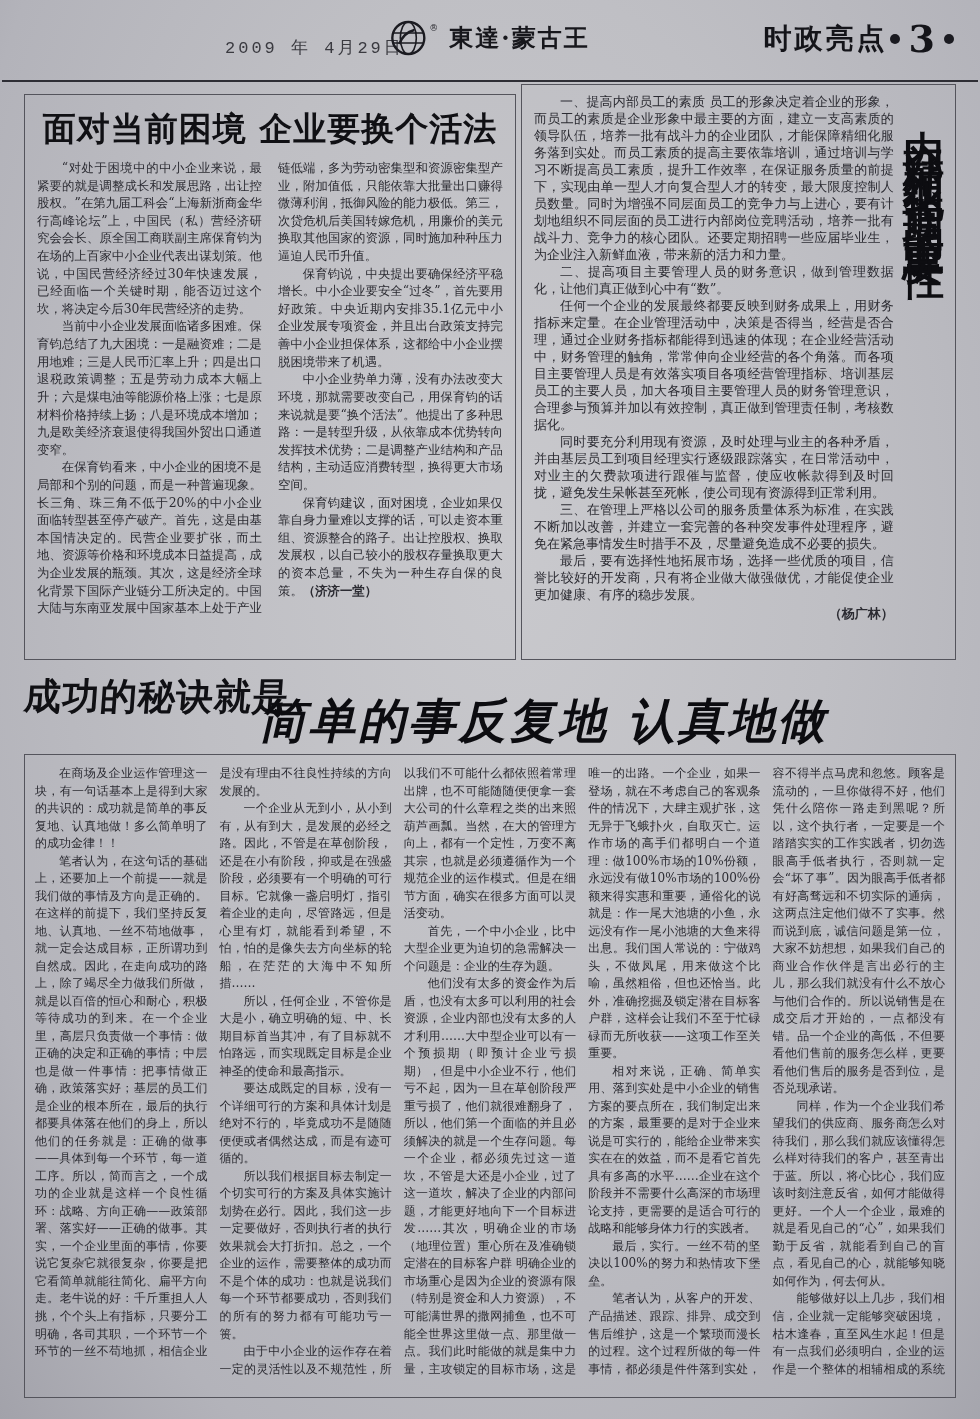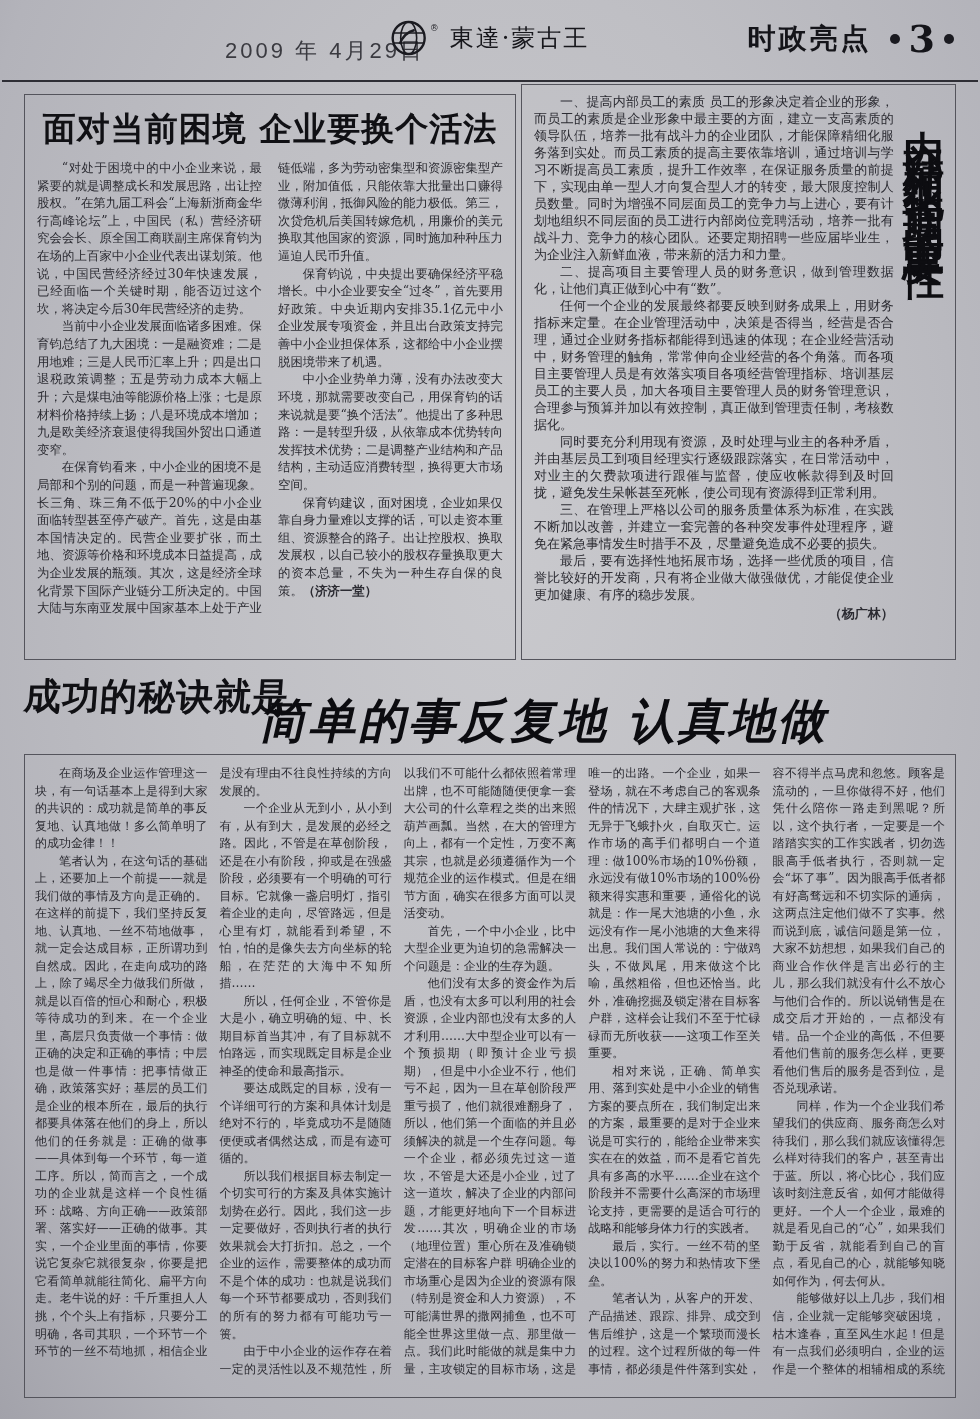--- a/index.html
+++ b/index.html
@@ -8,26 +8,26 @@
     width:980px;height:1419px;
     margin:0 auto;
     background:
       radial-gradient(ellipse at 52% 38%, #c9c9cd 0%, #bfbfc4 45%, #b3b3ba 80%, #a2a2aa 100%);
     font-family:"DejaVu Serif", serif;
     color:#2e2e35;
     overflow:hidden;
   }
   
   .masthead{position:relative;height:80px;}
-  .issue-date{position:absolute;left:225px;top:36px;font-size:22px;letter-spacing:3px;color:#3a3a40;font-family:Liberation Sans, sans-serif;}
+  .issue-date{position:absolute;left:225px;top:36px;font-size:17px;letter-spacing:3px;color:#3a3a40;font-family:Liberation Mono, monospace;}
   .brand{position:absolute;left:50%;top:20px;transform:translateX(-50%);display:flex;align-items:center;gap:7px;white-space:nowrap;}
   .brand svg{display:block;}
   .reg{font-size:9px;vertical-align:top;position:relative;top:-10px;left:-4px;color:#2a2a30;}
-  .brand-text{font-size:24px;font-weight:normal;letter-spacing:2px;color:#17171c;font-family:"DejaVu Serif",serif;}
-  .section-label{position:absolute;right:26px;top:20px;display:flex;align-items:center;gap:18px;}
+  .brand-text{font-size:24px;font-weight:bold;letter-spacing:2px;color:#17171c;font-family:"DejaVu Serif",serif;}
+  .section-label{position:absolute;right:26px;top:20px;display:flex;align-items:center;gap:2px;}
   .section-title{font-size:28px;font-weight:900;color:#141419;font-family:"DejaVu Sans",sans-serif;letter-spacing:3px;}
   .pageno{display:flex;align-items:center;gap:9px;color:#141419;}
   .pageno .dot{width:10px;height:10px;border-radius:50%;background:#1b1b21;display:inline-block;}
   .pageno b{font-size:38px;font-weight:bold;font-family:"DejaVu Serif",serif;line-height:1;}
   .rule{height:0;border-top:2px solid #2e2e35;margin:0 2px;}
   
   .top{display:flex;gap:5px;margin:8px 24px 0 24px;height:570px;align-items:flex-end;}
   .art{border:1px solid #54545c;background:transparent;box-sizing:border-box;}
   .art-left{width:492px;padding:8px 12px 6px 12px;}
   .art-left h1{

